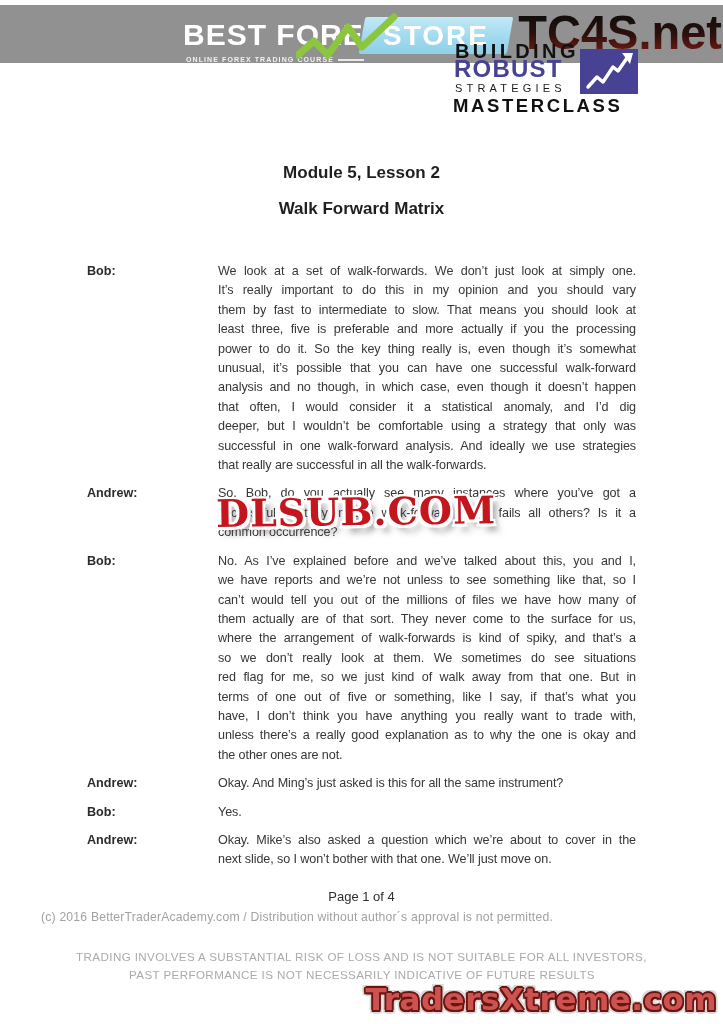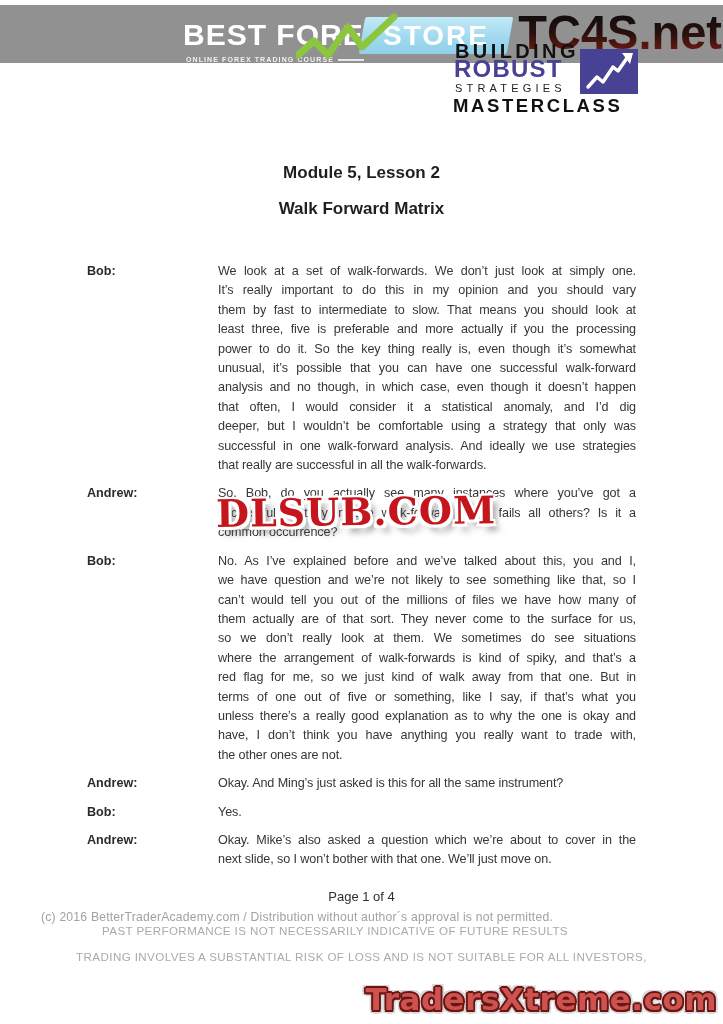--- a/index.html
+++ b/index.html
@@ -69,21 +69,21 @@
     text-shadow:
       -2px -2px 0 #ffffff, 2px -2px 0 #ffffff, -2px 2px 0 #ffffff, 2px 2px 0 #ffffff,
       0 -2px 0 #ffffff, 0 2px 0 #ffffff, -2px 0 0 #ffffff, 2px 0 0 #ffffff,
       -3px 3px 0 #ffffff, 3px 3px 0 #ffffff,
       6px 7px 6px rgba(80,80,80,0.55);
   }
   
   .page-num{position:absolute;left:0;top:889px;width:723px;text-align:center;font-size:13px;color:#2e2e2e;}
   .copyright{position:absolute;left:0;top:910px;width:594px;text-align:center;font-size:12.2px;color:#a2a2a2;letter-spacing:0.2px;}
   .disc1{position:absolute;left:0;top:950px;width:723px;text-align:center;font-size:11.6px;color:#aaaaaa;letter-spacing:0.4px;}
-  .disc2{position:absolute;left:0;top:924px;width:670px;text-align:center;font-size:11.6px;color:#aaaaaa;letter-spacing:0.4px;}
+  .disc2{position:absolute;left:0;top:968px;width:670px;text-align:center;font-size:11.6px;color:#aaaaaa;letter-spacing:0.4px;padding-left:27px;}
   .wm-tx{
     position:absolute;right:6px;top:981px;
     font-family:"DejaVu Sans",sans-serif;font-size:31px;font-weight:700;
     color:#cd5351;letter-spacing:0.5px;
     text-shadow:
       -1.5px -1.5px 0 #6b1512, 1.5px -1.5px 0 #6b1512, -1.5px 1.5px 0 #6b1512, 1.5px 1.5px 0 #6b1512,
       0 -1.8px 0 #6b1512, 0 1.8px 0 #6b1512, -1.8px 0 0 #6b1512, 1.8px 0 0 #6b1512,
       -3.5px 0 0 #d9d9d9, 3.5px 0 0 #d9d9d9, 0 3.5px 0 #d9d9d9, 0 -3.5px 0 #d9d9d9,
       -3px -3px 0 #d9d9d9, 3px -3px 0 #d9d9d9, -3px 3px 0 #d9d9d9, 3px 3px 2px #cccccc;
   }
@@ -144,29 +144,29 @@
         <div class="dtext">
           <div class="jline">So, Bob, do you actually see many instances where you’ve got a</div>
           <div class="jline">successful strategy in one walk-forward but it fails all others? Is it a</div>
           <div class="jline last">common occurrence?</div>
         </div>
       </div>
       <div class="drow">
         <div class="speaker">Bob:</div>
         <div class="dtext">
           <div class="jline">No. As I’ve explained before and we’ve talked about this, you and I,</div>
-          <div class="jline">we have question and we’re not likely to see something like that, so I</div>
+          <div class="jline">we have reports and we’re not unless to see something like that, so I</div>
           <div class="jline">can’t would tell you out of the millions of files we have how many of</div>
           <div class="jline">them actually are of that sort. They never come to the surface for us,</div>
+          <div class="jline">where the arrangement of walk-forwards is kind of spiky, and that’s a</div>
           <div class="jline">so we don’t really look at them. We sometimes do see situations</div>
-          <div class="jline">where the arrangement of walk-forwards is kind of spiky, and that’s a</div>
           <div class="jline">red flag for me, so we just kind of walk away from that one. But in</div>
           <div class="jline">terms of one out of five or something, like I say, if that’s what you</div>
+          <div class="jline">have, I don’t think you have anything you really want to trade with,</div>
           <div class="jline">unless there’s a really good explanation as to why the one is okay and</div>
-          <div class="jline">have, I don’t think you have anything you really want to trade with,</div>
           <div class="jline last">the other ones are not.</div>
         </div>
       </div>
       <div class="drow">
         <div class="speaker">Andrew:</div>
         <div class="dtext">
           <div class="jline last">Okay. And Ming’s just asked is this for all the same instrument?</div>
         </div>
       </div>
       <div class="drow">

